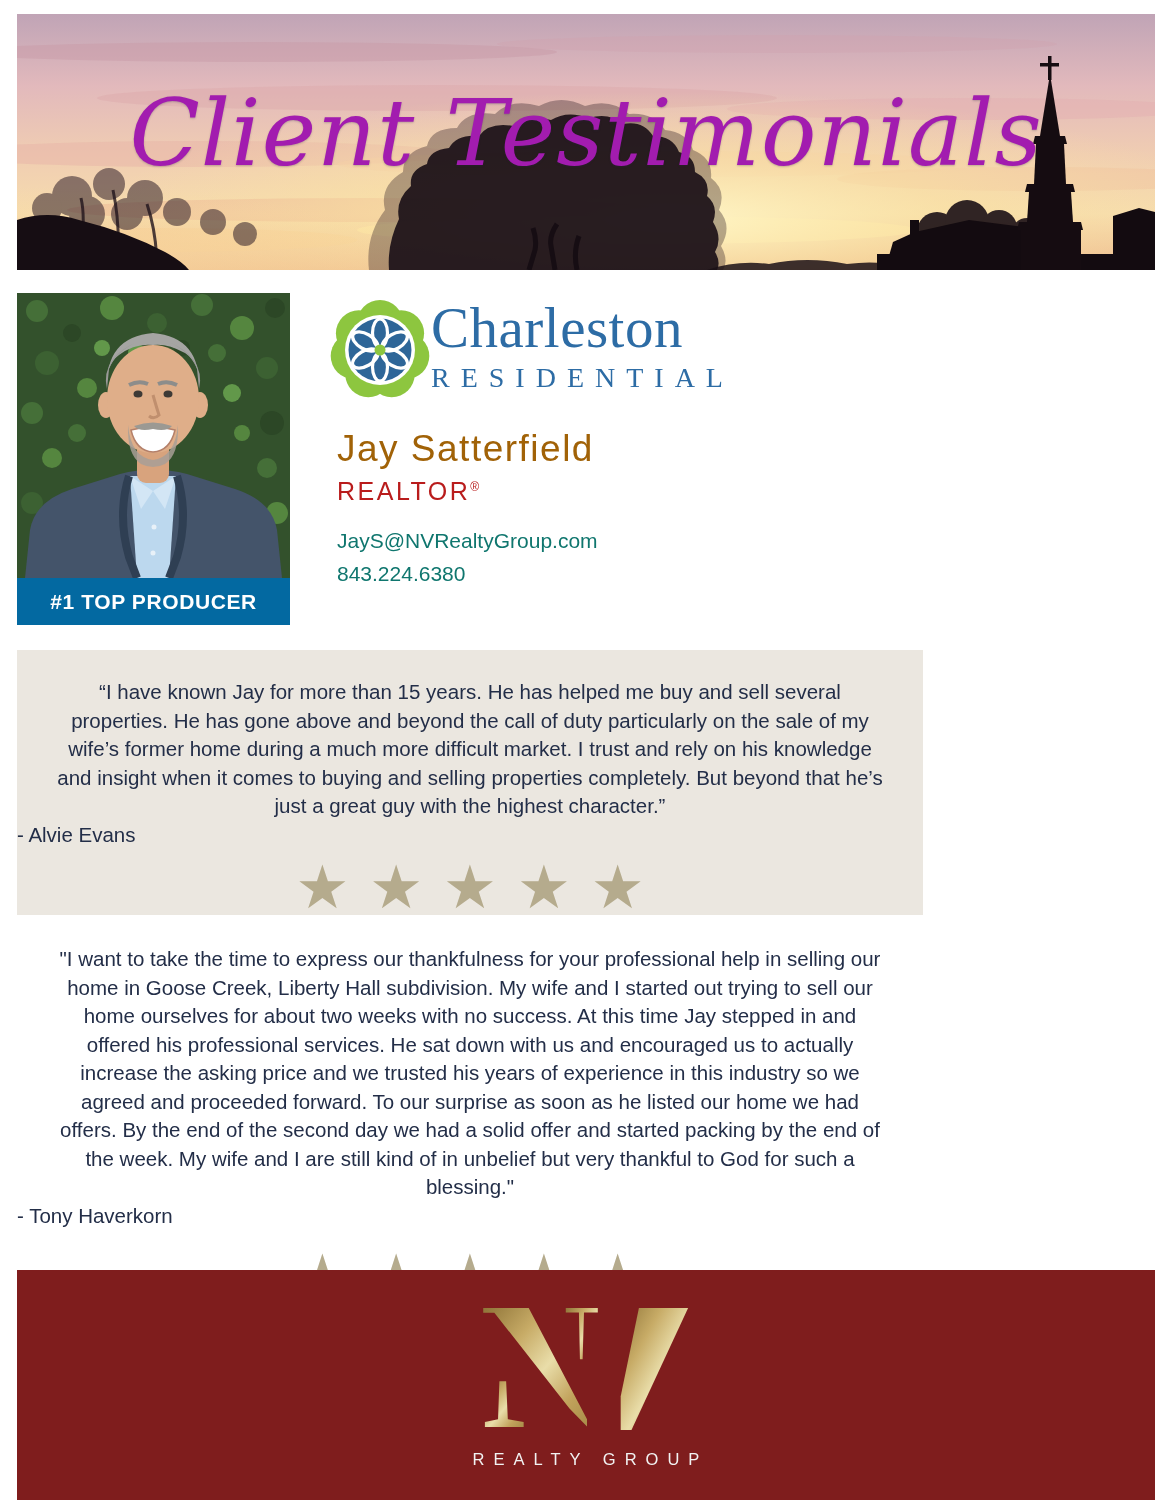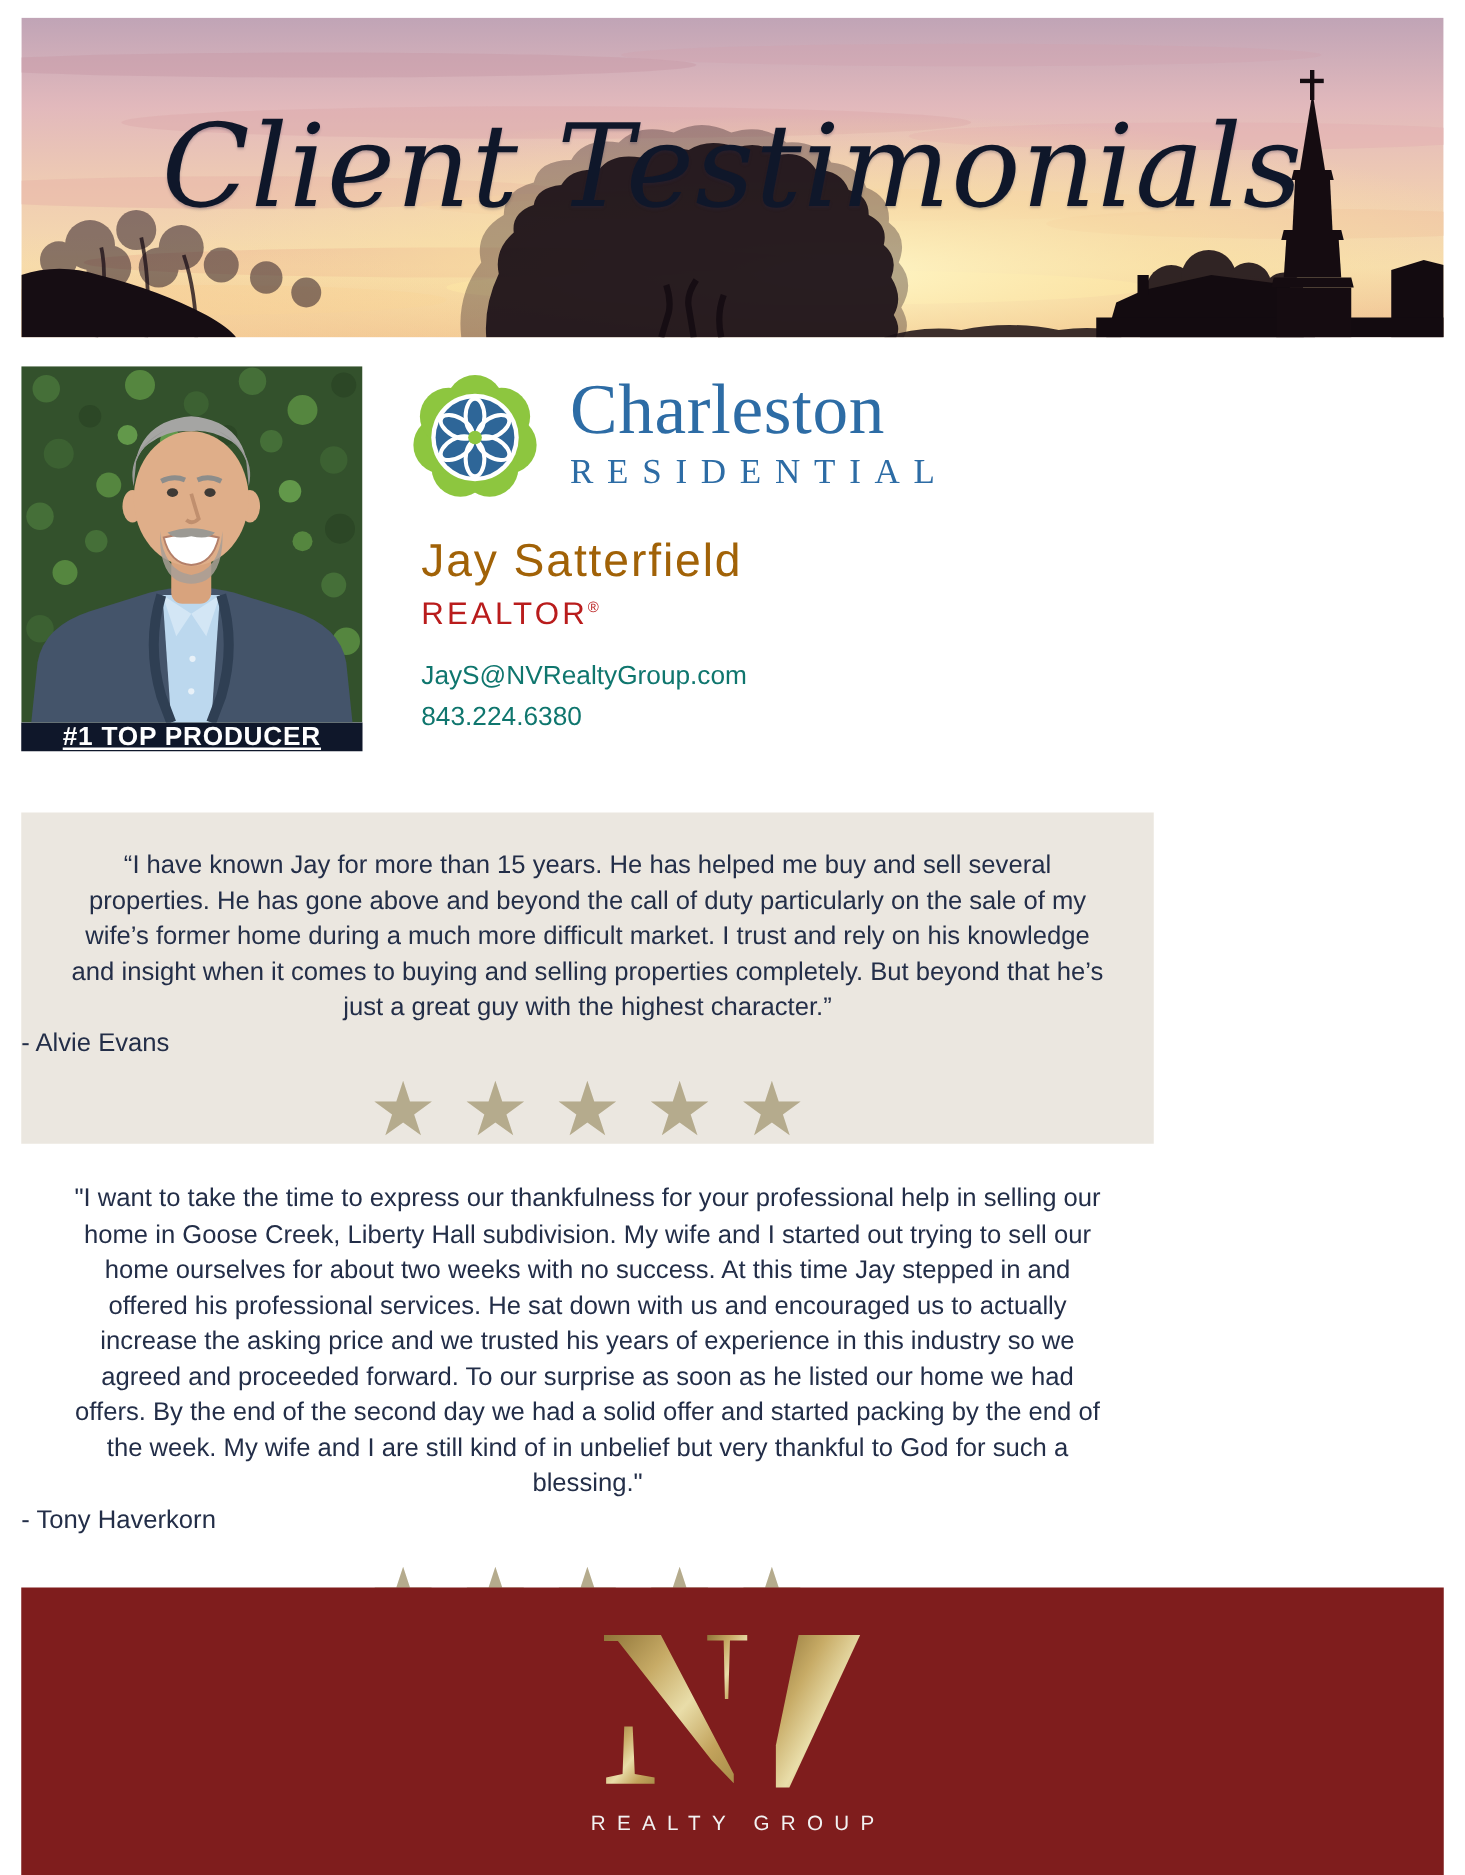--- a/index.html
+++ b/index.html
@@ -4,32 +4,32 @@
 <style>
   html,body{margin:0;padding:0;background:#ffffff;}
   .page{position:relative;width:1172px;height:1500px;background:#fff;overflow:hidden;
         font-family:"Liberation Sans",sans-serif;color:#232e48;}
 
   
   .header{position:absolute;left:17px;top:14px;width:1138px;height:256px;overflow:hidden;}
   .header svg{display:block;width:100%;height:100%;}
   .header-title{position:absolute;left:0;top:66px;width:100%;text-align:center;
     font-family:"DejaVu Serif",serif;font-style:italic;font-weight:normal;
-    font-size:92px;color:#0f172a;letter-spacing:1px;margin:0;
+    font-size:92px;color:#a21caf;letter-spacing:1px;margin:0;
     text-shadow:0 1px 2px rgba(40,40,70,.25);}
 
   
   .photo-card{position:absolute;left:17px;top:293px;width:273px;height:324px;}
   .photo-card svg{display:block;}
-  .badge{height:23px;background:#0f172a;color:#ffffff;display:flex;align-items:center;
-    justify-content:center;font-size:21px;font-weight:bold;letter-spacing:.6px;text-decoration:underline;}
+  .badge{height:47px;background:#0369a1;color:#ffffff;display:flex;align-items:center;
+    justify-content:center;font-size:21px;font-weight:bold;letter-spacing:.6px;}
 
   
   .brand-row{position:absolute;left:330px;top:297px;display:flex;align-items:flex-start;}
-  .brand-text{margin-left:26px;padding-top:2px;}
+  .brand-text{margin-left:1px;padding-top:2px;}
   .brand-name{font-family:"Liberation Serif",serif;font-size:57px;line-height:58px;
     color:#2d6ca5;letter-spacing:.5px;}
   .brand-sub{font-family:"Liberation Serif",serif;font-size:28px;color:#2d6ca5;
     letter-spacing:11px;margin-top:5px;}
   .agent-name{position:absolute;left:337px;top:428px;font-size:37px;color:#a16207;
     letter-spacing:1.5px;}
   .agent-title{position:absolute;left:337px;top:477px;font-size:25px;color:#b91c1c;
     letter-spacing:2.5px;}
   .agent-title sup{font-size:12px;}
   .agent-contact{position:absolute;left:337px;top:524px;font-size:21px;color:#0f766e;

